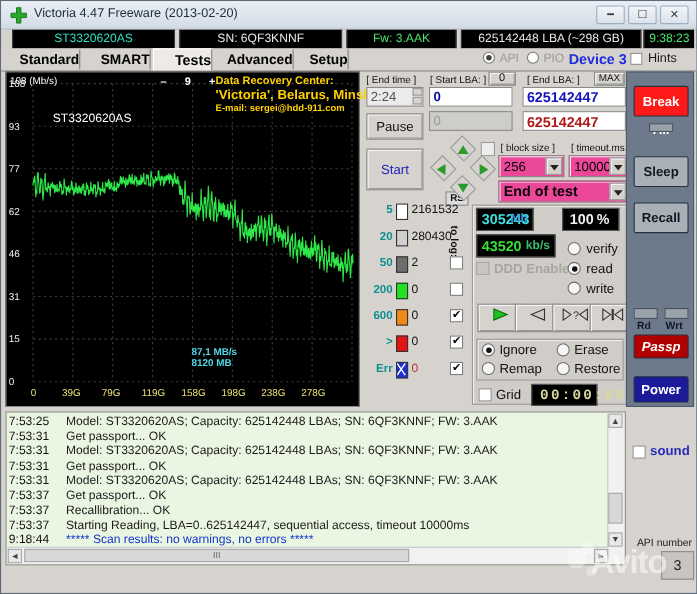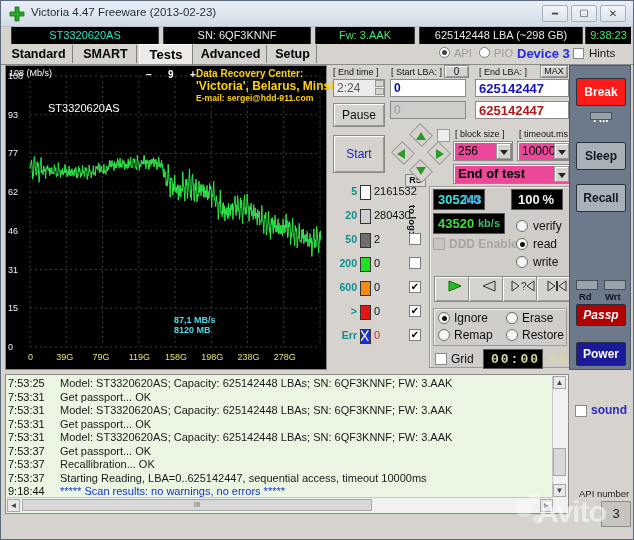--- a/index.html
+++ b/index.html
@@ -55,21 +55,21 @@
   #cell-time{left:582px;width:46px;color:#46e86a;border-right:none;}
 
   
   #tabrow{
     position:absolute;left:0;top:43px;width:632px;height:20px;
     background:#d6d3ce;border-bottom:1px solid #8a8a8a;
   }
   .tab{
     position:absolute;top:1px;height:18px;line-height:18px;
     font-size:12.5px;font-weight:bold;color:#000;
-    background:#d6d3ce;text-align:center;box-sizing:border-box;
+    background:#d6d3ce;text-align:right;box-sizing:border-box;
     border-right:1px solid #808080;
   }
   .tab.active{
     top:0;height:20px;line-height:20px;background:#eeebe6;
     border-left:1px solid #fff;border-top:1px solid #fff;
     border-right:1px solid #808080;font-size:13px;
   }
   #tab0{left:4px;width:68px;}
   #tab1{left:74px;width:62px;}
   #tab2{left:138px;width:54px;}
@@ -280,21 +280,21 @@
 </style>
 </head>
 <body>
 
 <div id="app">
 
   <div id="titlebar">
     <svg id="titleicon" viewBox="0 0 16 16">
       <path d="M6 1h4v5h5v4h-5v5H6v-5H1V6h5z" fill="#2aa62a" stroke="#137013" stroke-width="0.8"></path>
     </svg>
-    <div id="titletext">Victoria 4.47  Freeware (2013-02-23)</div>
+    <div id="titletext">Victoria 4.47  Freeware (2013-02-20)</div>
     <div class="winbtn" id="btn-min">━</div>
     <div class="winbtn" id="btn-max">☐</div>
     <div class="winbtn" id="btn-close">✕</div>
   </div>
 
   <div id="infostrip">
     <div class="infocell" id="cell-model">ST3320620AS</div>
     <div class="infocell" id="cell-sn">SN: 6QF3KNNF</div>
     <div class="infocell" id="cell-fw">Fw: 3.AAK</div>
     <div class="infocell" id="cell-lba">625142448 LBA (~298 GB)</div>

